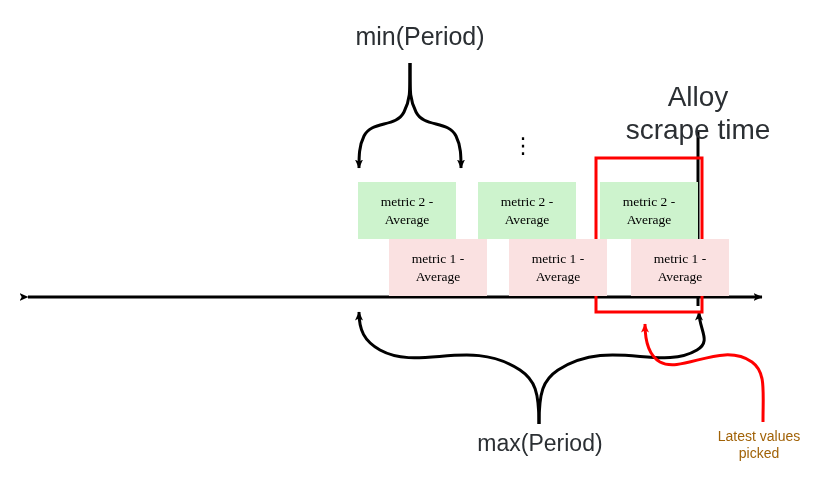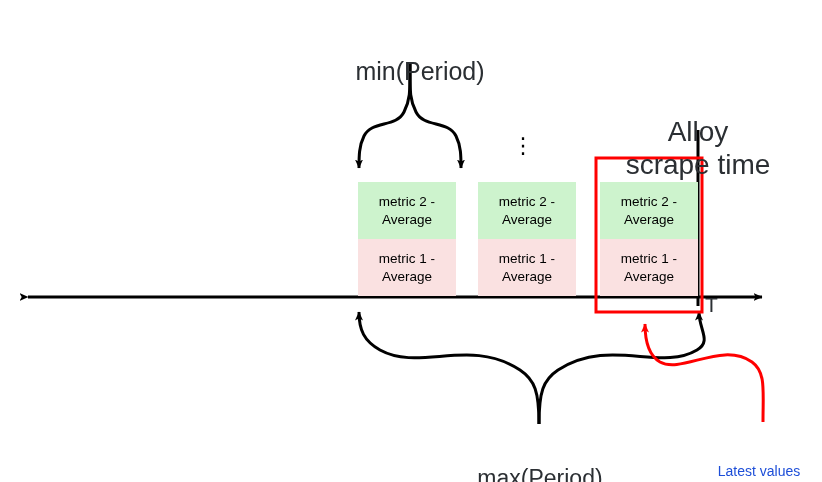--- a/index.html
+++ b/index.html
@@ -23,21 +23,20 @@
     top: 0;
     width: 822px;
     height: 482px;
   }
   .lbl {
     position: absolute;
     color: #2b2f33;
     text-align: center;
     white-space: pre;
     line-height: 1.18;
-    margin-top: 35px;
   }
   .lbl-min {
     left: 295px;
     top: 22px;
     width: 250px;
     font-size: 25px;
   }
   .lbl-max {
     left: 435px;
     top: 430px;
@@ -55,48 +54,50 @@
     top: 258px;
     width: 30px;
     font-size: 21px;
     text-align: left;
   }
   .lbl-latest {
     left: 697px;
     top: 428px;
     width: 124px;
     font-size: 14px;
-    color: #1d4ed8;
+    color: #a16207;
   }
   .block {
     position: absolute;
     width: 98px;
   }
   .cell {
     position: absolute;
     left: 0;
     width: 98px;
     height: 57px;
     box-sizing: border-box;
     display: flex;
     align-items: center;
     justify-content: center;
     text-align: center;
     font-size: 13.5px;
     color: #000000;
     line-height: 1.28;
     white-space: pre;
+    font-family: Liberation Serif, serif;
   }
   .cell-top {
     top: 0;
     background: #cdf3cd;
   }
   .cell-bot {
     top: 57px;
     background: #fae1e1;
+    margin-left: 31px;
   }
   .blk1 { left: 358px; top: 182px; }
   .blk2 { left: 478px; top: 182px; }
   .blk3 { left: 600px; top: 182px; }
   .dots {
     position: absolute;
     left: 512px;
     top: 140px;
     width: 16px;
     font-size: 22px;

